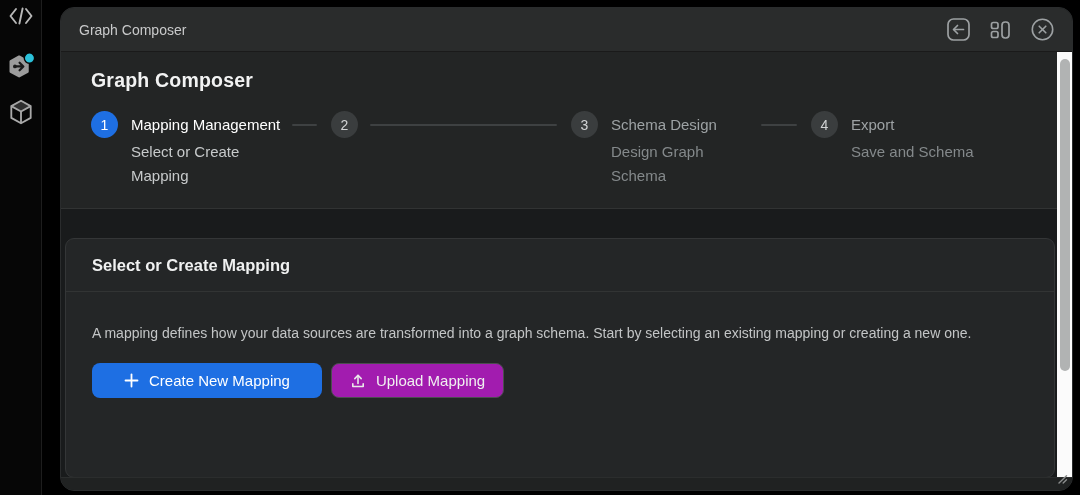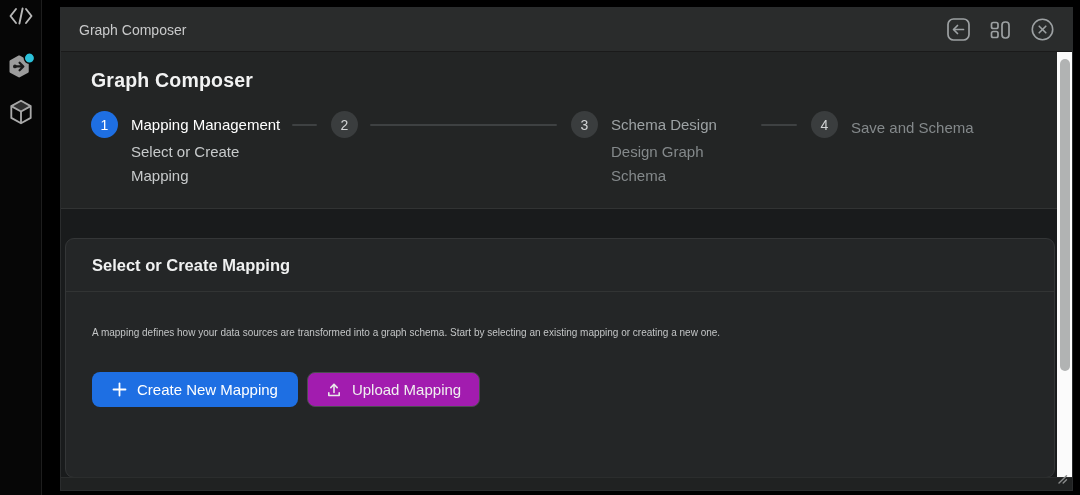--- a/index.html
+++ b/index.html
@@ -10,21 +10,21 @@
   .sidebar { position:absolute; left:0; top:0; width:42px; height:495px;
              background:#060606; border-right:1px solid #1d1d1d;
              display:flex; flex-direction:column; align-items:center; }
   .side-icon { width:30px; height:28px; display:flex; align-items:center; justify-content:center; cursor:pointer; }
   .side-icon.code   { margin-top:2px; }
   .side-icon.plugin { margin-top:20px; height:32px; position:relative; }
   .side-icon.cube   { margin-top:16px; }
 
   
   .window { position:absolute; left:60px; top:7px; width:1013px; height:484px;
-            background:#191b1c; border:1px solid #2a2c2d; border-radius:0; overflow:hidden; }
+            background:#191b1c; border:1px solid #2a2c2d; border-radius:14px; overflow:hidden; }
 
   .titlebar { height:44px; background:#2a2c2c; border-bottom:1px solid #1a1a1a;
               display:flex; align-items:center; justify-content:space-between; padding:0 17px 0 18px; }
   .titlebar-title { font-size:14px; color:#c9cacb; }
   .titlebar-actions { display:flex; align-items:center; gap:16px; }
   .tb-icon { width:26px; height:26px; display:flex; align-items:center; justify-content:center; cursor:pointer; }
 
   .window-body { position:absolute; top:44px; bottom:13px; left:0; right:0; }
   .scroll-content { position:absolute; left:0; top:0; right:15px; bottom:0; overflow:hidden; }
 
@@ -45,26 +45,26 @@
   .step.active .step-sub { color:#c7cacb; }
   .step-connector { flex:1; height:2px; background:#3e4142; border-radius:1px;
                     margin:13px 14px 0 12px; min-width:12px; }
 
   
   .card { margin:29px 2px 0 4px; height:240px; background:#242627;
           border:1px solid #343637; border-radius:9px; overflow:hidden; }
   .card-header { padding:17px 26px 16px; border-bottom:1px solid #323434; }
   .card-title { font-size:16.5px; font-weight:bold; color:#f0f1f1; }
   .card-body { padding:27px 26px; }
-  .card-desc { font-size:10px; line-height:28px; color:#c3c5c6; max-width:920px; margin-bottom:25px; }
+  .card-desc { font-size:14px; line-height:28px; color:#c3c5c6; max-width:920px; margin-bottom:16px; }
 
   .button-row { display:flex; gap:9px; }
   .btn { height:35px; border-radius:8px; font-size:15px; font-family:inherit;
          display:inline-flex; align-items:center; gap:10px; cursor:pointer; }
-  .btn-primary { background:#1e6fe3; border:none; color:#fff; padding:0 20px; }
+  .btn-primary { background:#1e6fe3; border:none; color:#fff; padding:0 32px; }
   .btn-secondary { background:#a21caf; border:1px solid #4b4e4f; color:#f0f0f0; padding:0 18px; }
 
   
   .scrollbar { position:absolute; right:0; top:0; bottom:0; width:15px; background:#fbfbfb; }
   .scroll-thumb { position:absolute; top:7px; left:2.5px; width:10px; height:312px;
                   border-radius:5px; background:#b1b3b3; cursor:pointer; }
 
   
   .window-footer { position:absolute; left:0; right:0; bottom:0; height:13px;
                    background:#202222; border-top:1px solid #2b2d2d; }
@@ -155,20 +155,21 @@
             <div class="step-texts">
               <div class="step-label">Schema Design</div>
               <div class="step-sub">Design Graph Schema</div>
             </div>
             <div class="step-connector"></div>
           </div>
 
           <div class="step">
             <div class="step-circle">4</div>
             <div class="step-texts">
+              <div class="step-label">Export</div>
               <div class="step-sub">Save and Schema</div>
             </div>
           </div>
 
         </div>
       </section>
 
       <section class="card">
         <div class="card-header">
           <span class="card-title">Select or Create Mapping</span>

